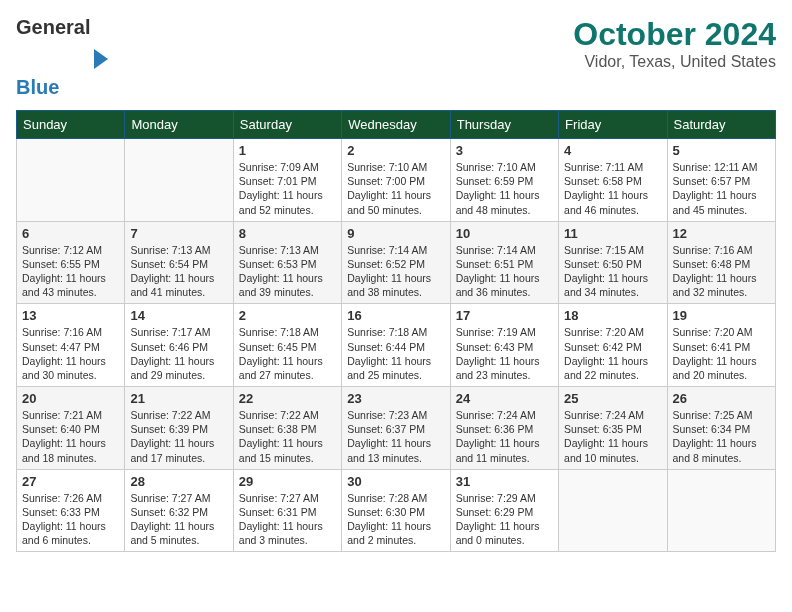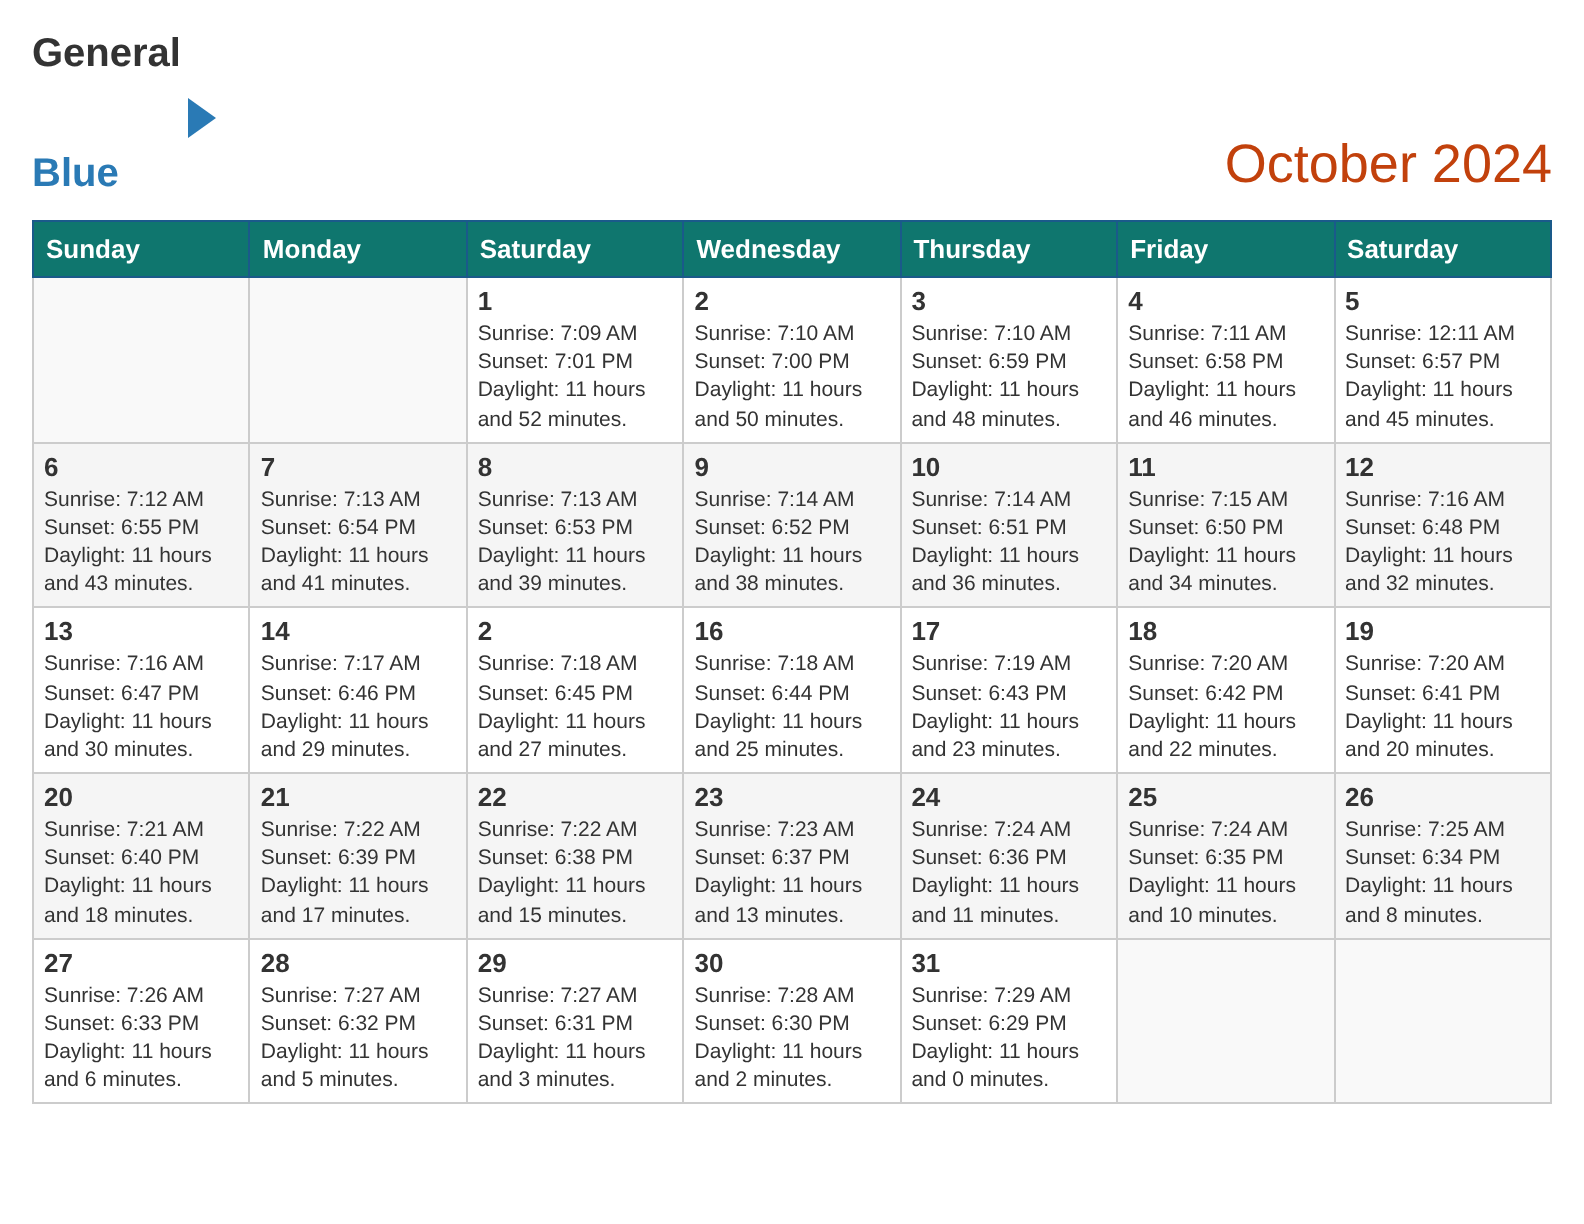--- a/index.html
+++ b/index.html
@@ -6,21 +6,21 @@
     body {
       font-family: Arial, sans-serif;
       background: #fff;
       width: 792px;
       min-height: 612px;
       padding: 16px;
     }
     .header {
       display: flex;
       justify-content: space-between;
-      align-items: flex-end;
+      align-items: flex-start;
       margin-bottom: 12px;
     }
     .logo {
       display: flex;
       align-items: center;
     }
     .logo-text {
       display: flex;
       flex-direction: column;
       font-size: 20px;
@@ -35,40 +35,40 @@
       border-left: 14px solid #2a7ab5;
       border-top: 10px solid transparent;
       border-bottom: 10px solid transparent;
       margin-left: 4px;
       margin-top: 4px;
     }
     .title-block {
       text-align: right;
     }
     .month-title {
-      font-size: 27px;
-      font-weight: normal;
-      color: #c2410c;
+      font-size: 32px;
+      font-weight: bold;
+      color: #0f766e;
     }
     .location {
       font-size: 16px;
       color: #555;
     }
     table {
       width: 100%;
       border-collapse: collapse;
       font-size: 11px;
     }
     thead tr th {
-      background-color: #0f766e;
+      background-color: #14532d;
       color: #fff;
       text-align: left;
       padding: 6px 6px;
       font-size: 13px;
-      font-weight: bold;
+      font-weight: normal;
       border: 1px solid #1a5a8a;
     }
     tbody tr td {
       border: 1px solid #ccc;
       vertical-align: top;
       padding: 4px 5px;
       height: 80px;
       width: 107px;
       background: #fff;
     }
@@ -97,20 +97,21 @@
 <div class="header">
   <div class="logo">
     <div class="logo-text">
       <span>General</span>
       <span>Blue</span>
     </div>
     <div class="logo-arrow"></div>
   </div>
   <div class="title-block">
     <div class="month-title">October 2024</div>
+    <div class="location">Vidor, Texas, United States</div>
   </div>
 </div>
 
 <table>
   <thead>
     <tr id="thead-row">
     <th>Sunday</th>
         <th>Monday</th>
         <th>Saturday</th>
         <th>Wednesday</th>
@@ -195,21 +196,21 @@
           <span class="day-num">12</span>
           <div class="day-info">Sunrise: 7:16 AM
 Sunset: 6:48 PM
 Daylight: 11 hours and 32 minutes.</div>
         </td>
       </tr>
       <tr>
         <td>
           <span class="day-num">13</span>
           <div class="day-info">Sunrise: 7:16 AM
-Sunset: 6:47 PM
+Sunset: 4:47 PM
 Daylight: 11 hours and 30 minutes.</div>
         </td>
         <td>
           <span class="day-num">14</span>
           <div class="day-info">Sunrise: 7:17 AM
 Sunset: 6:46 PM
 Daylight: 11 hours and 29 minutes.</div>
         </td>
         <td>
           <span class="day-num">2</span>

